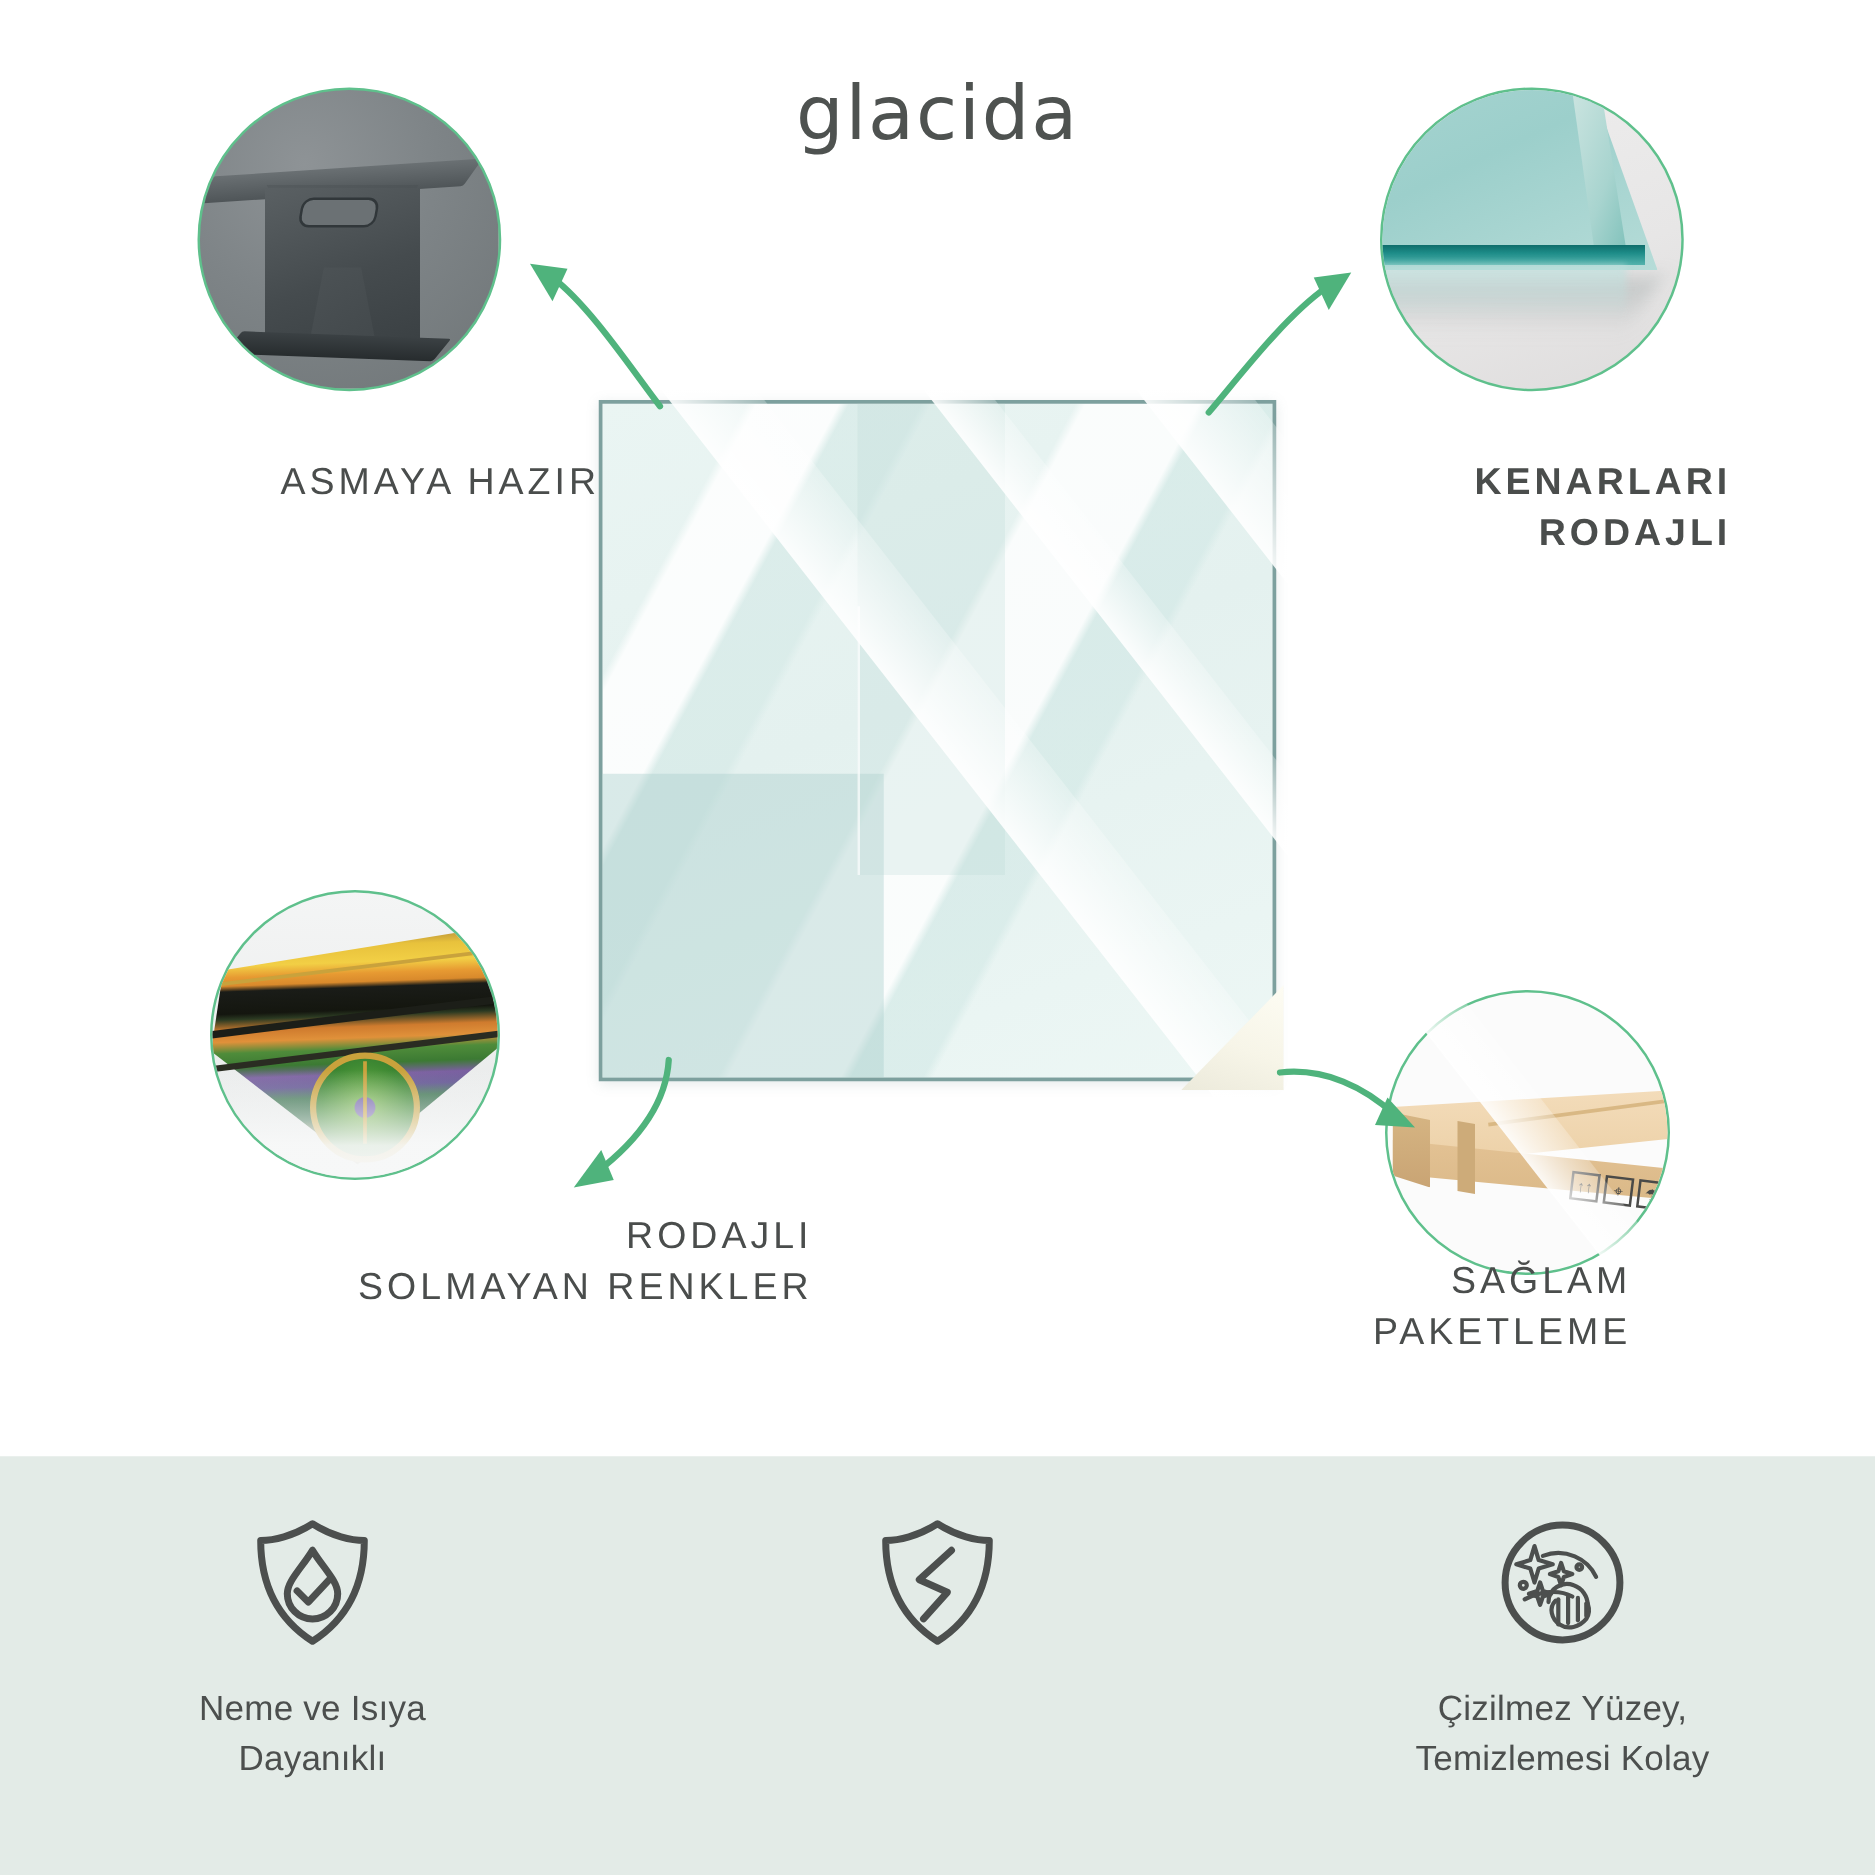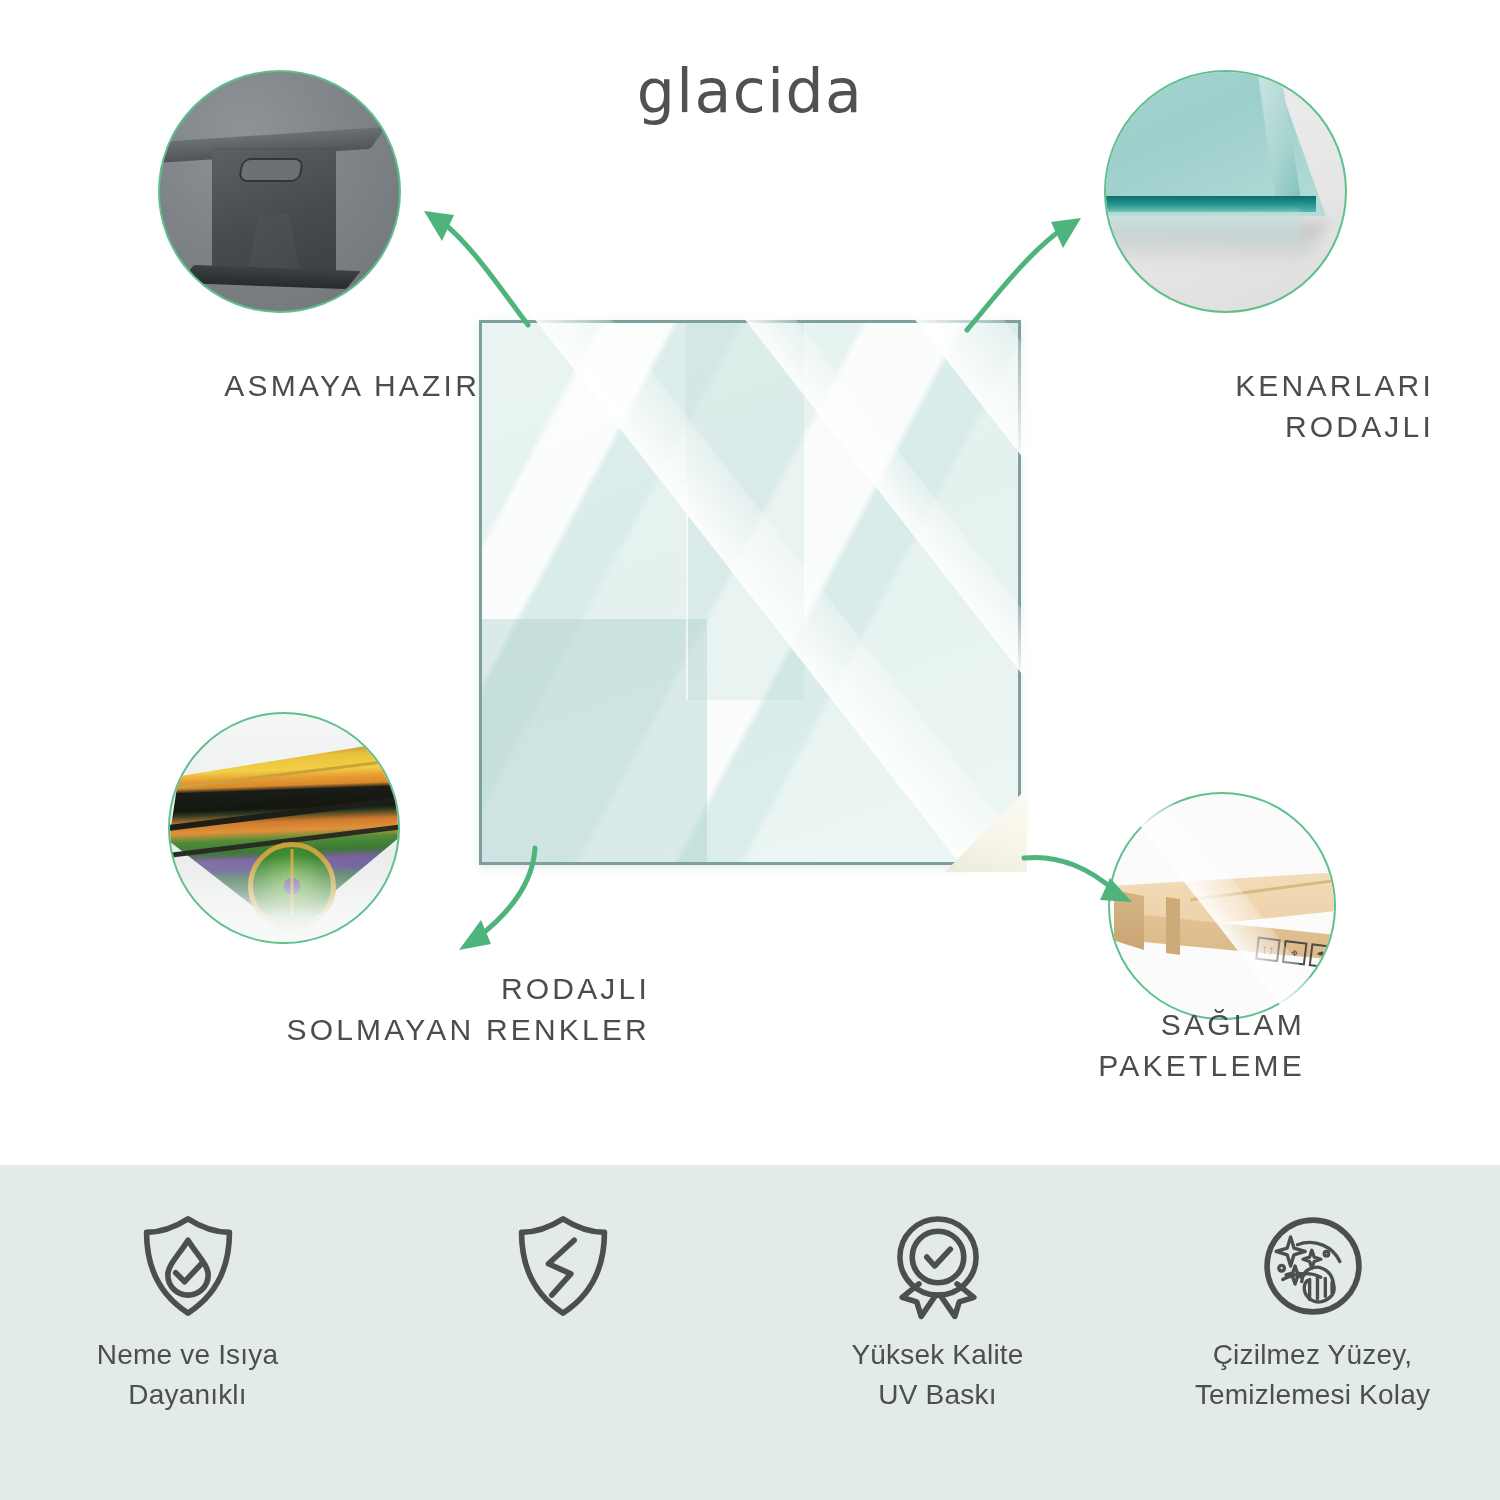--- a/index.html
+++ b/index.html
@@ -313,21 +313,21 @@
     position: absolute;
     text-align: right;
     color: #4a4d4c;
     font-size: 30px;
     letter-spacing: 3.2px;
     line-height: 1.38;
     font-weight: 400;
     white-space: pre-line;
   }
   #label-mount    { left: 80px;  top: 365px; width: 400px; }
-  #label-edge     { left: 1034px; top: 365px; width: 400px; }
+  #label-edge     { left: 985px; top: 365px; width: 400px; font-weight: bold; }
   #label-colors   { left: 230px; top: 968px; width: 420px; }
   #label-pack     { left: 925px; top: 1004px; width: 380px; }
 
   
   #feature-strip {
     position: absolute;
     left: 0; top: 1165px;
     width: 1500px; height: 335px;
     background: #e3ebe7;
     display: flex;
@@ -338,21 +338,21 @@
     flex-direction: column;
     align-items: center;
     padding-top: 42px;
     box-sizing: border-box;
   }
   .feature-icon {
     width: 118px; height: 118px;
     display: flex; align-items: center; justify-content: center;
   }
   .feature-text {
-    margin-top: 10px;
+    margin-top: 22px;
     text-align: center;
     color: #4c4f4e;
     font-size: 28px;
     line-height: 1.42;
     letter-spacing: .2px;
     white-space: pre-line;
     max-width: 330px;
   }
 </style>
 </head>
@@ -457,33 +457,20 @@
 
   <div class="feature-item">
     <div class="feature-icon">
       <svg width="112" height="112" viewBox="0 0 100 100" fill="none" stroke="#4c4f4e" stroke-width="5" stroke-linecap="round" stroke-linejoin="round">
         <path d="M50 8 C36 17, 22 20, 13 20 C13 48, 22 74, 50 92 C78 74, 87 48, 87 20 C78 20, 64 17, 50 8 Z"></path>
         <path d="M60 27 L37 48 L57 57 L40 76"></path>
       </svg>
     </div>
   </div>
 
-  <div class="feature-item">
-    <div class="feature-icon">
-      <svg width="112" height="112" viewBox="0 0 100 100" fill="none" stroke="#4c4f4e" stroke-width="5" stroke-linecap="round" stroke-linejoin="round">
-        <path d="M33 66 L18 78 L31 82 L35 95 L48 76"></path>
-        <path d="M67 66 L82 78 L69 82 L65 95 L52 76"></path>
-        <circle cx="50" cy="42" r="34"></circle>
-        <circle cx="50" cy="42" r="23"></circle>
-        <path d="M40 42 L47 50 L61 35"></path>
-      </svg>
-    </div>
-    <div class="feature-text">Yüksek Kalite
-UV Baskı</div>
-  </div>
 
   <div class="feature-item">
     <div class="feature-icon">
       <svg width="112" height="112" viewBox="0 0 100 100" fill="none" stroke="#4c4f4e" stroke-width="5" stroke-linecap="round" stroke-linejoin="round">
         <circle cx="50" cy="50" r="41"></circle>
         <g stroke-width="3">
           <path d="M30 24 L33 34 L43 37 L33 40 L30 50 L27 40 L17 37 L27 34 Z"></path>
           <path d="M49 36 L51 42 L57 44 L51 46 L49 52 L47 46 L41 44 L47 42 Z"></path>
           <path d="M34 50 L36 56 L42 58 L36 60 L34 66 L32 60 L26 58 L32 56 Z"></path>
           <circle cx="22" cy="52" r="2.5"></circle>

